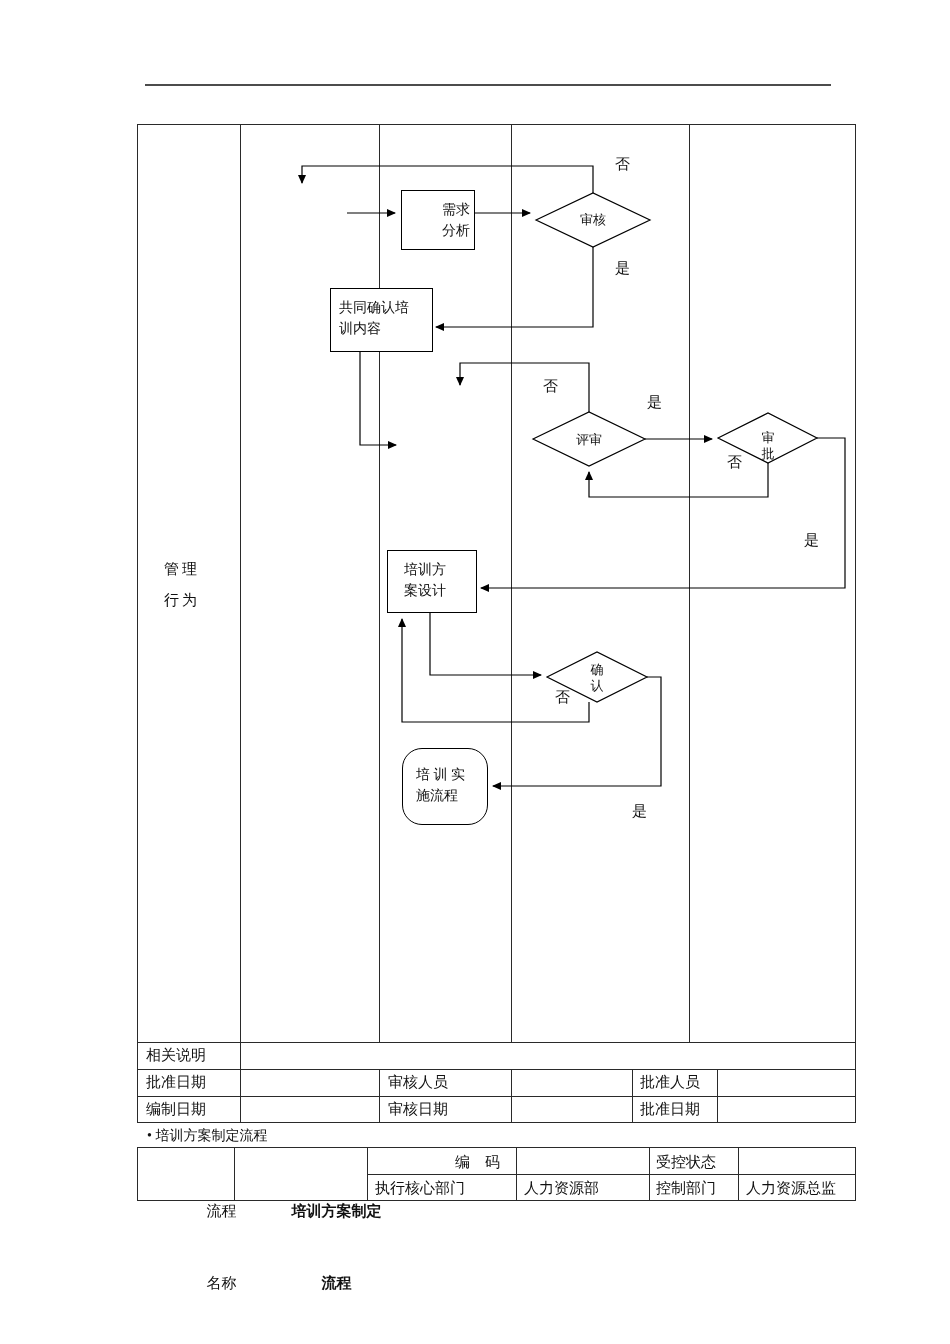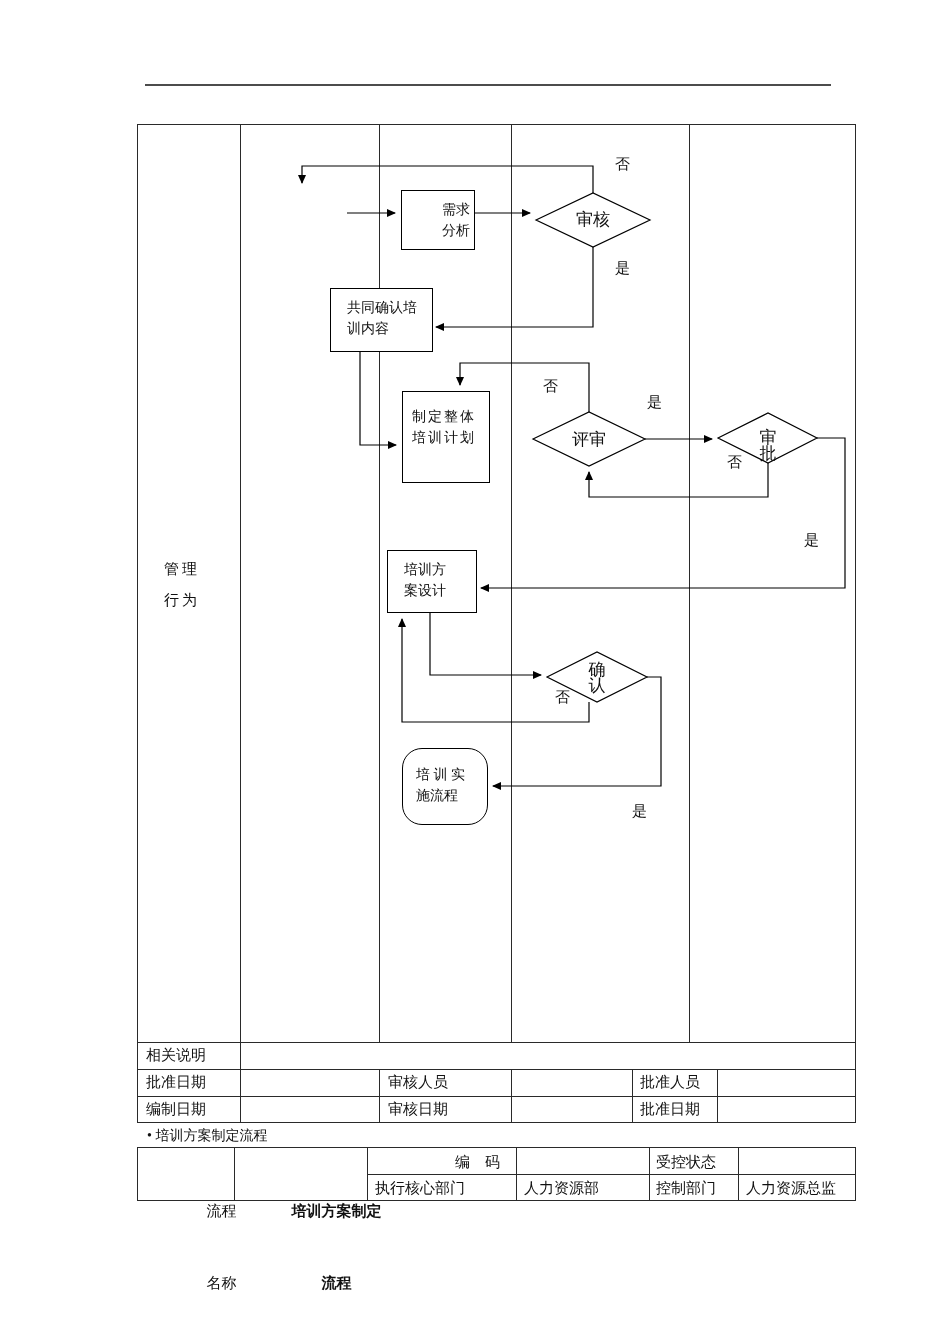--- a/index.html
+++ b/index.html
@@ -8,21 +8,21 @@
   .toprule{position:absolute;left:145px;top:84px;width:686px;height:2px;background:#4c4c4c;}
   
   .frame{position:absolute;box-sizing:border-box;border:1px solid #2a2a2a;background:transparent;}
   .vline{position:absolute;width:1px;background:#2a2a2a;}
   .hline{position:absolute;height:1px;background:#2a2a2a;}
   
   .node{position:absolute;box-sizing:border-box;border:1px solid #000;background:#fff;
         font-size:14px;line-height:21px;color:#111;}
   .node div{white-space:pre;}
   .start{border-width:3px;}
-  .dlabel{position:absolute;font-size:17px;line-height:16px;text-align:center;color:#111;}
+  .dlabel{position:absolute;font-size:13px;line-height:16px;text-align:center;color:#111;}
   .elabel{position:absolute;font-size:15px;color:#111;}
   .lane-label{position:absolute;font-size:15px;line-height:31px;letter-spacing:3px;color:#111;}
   .cell{position:absolute;font-size:15px;color:#111;white-space:pre;}
   .bullet-line{position:absolute;font-size:14px;color:#111;}
   .bold-cell{font-weight:bold;font-family:"Liberation Sans","DejaVu Sans",sans-serif;}
   svg{position:absolute;left:0;top:0;}
   svg path, svg polygon{stroke:#000;stroke-width:1.2;fill:none;}
   svg polygon{fill:#fff;}
   .center{text-align:center;padding-left:36px;}
 </style>
@@ -75,27 +75,23 @@
     <polygon points="536,220 593,193 650,220 593,247"></polygon>
     <polygon points="533,439 589,412 645,439 589,466"></polygon>
     <polygon points="718,438 768,413 817,438 768,463"></polygon>
     <polygon points="547,677 597,652 647,677 597,702"></polygon>
   </svg>
 
   <div class="node center" style="left:401px;top:190px;width:74px;height:60px;padding-top:8px;">
     <div>需求</div>
     <div>分析</div>
   </div>
-  <div class="node" style="left:330px;top:288px;width:103px;height:64px;padding:8px 0 0 16px;">
+  <div class="node" style="left:330px;top:288px;width:103px;height:64px;padding:8px 0 0 8px;">
     <div>共同确认培</div>
     <div>训内容</div>
-  </div>
-  <div class="node" style="left:402px;top:391px;width:88px;height:92px;padding:14px 0 0 9px;letter-spacing:2px;">
-    <div>制定整体</div>
-    <div>培训计划</div>
   </div>
   <div class="node" style="left:402px;top:748px;width:86px;height:77px;border-radius:20px;padding:15px 0 0 13px;">
     <div>培 训 实</div>
     <div>施流程</div>
   </div>
   <div class="node" style="left:387px;top:550px;width:90px;height:63px;padding:8px 0 0 16px;">
     <div>培训方</div>
     <div>案设计</div>
   </div>
 

